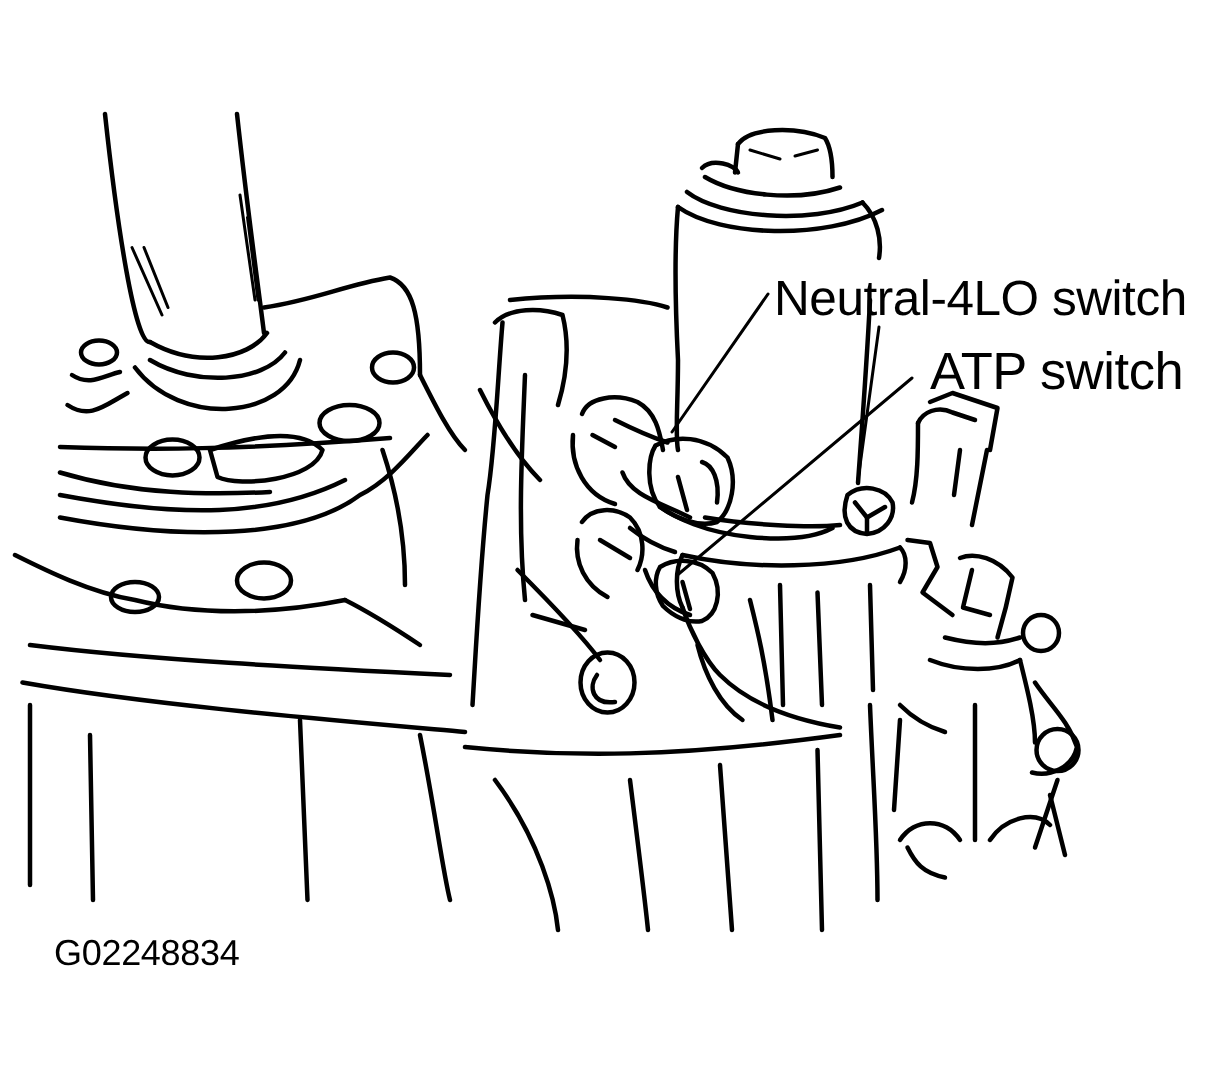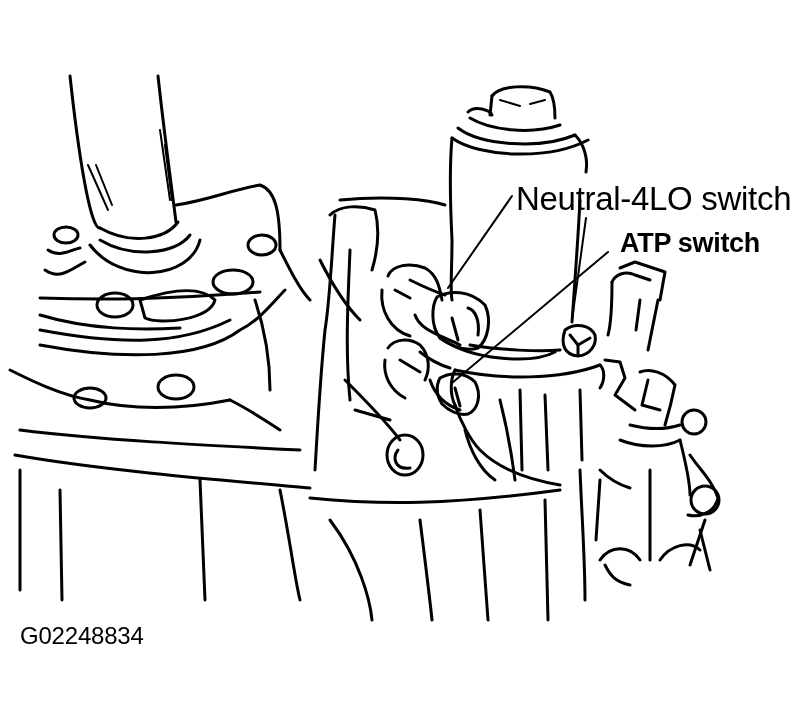--- a/index.html
+++ b/index.html
@@ -4,22 +4,22 @@
 <style>
   html, body { margin: 0; padding: 0; background: #ffffff; }
   body { width: 812px; height: 717px; position: relative; overflow: hidden; font-family: "Liberation Sans", sans-serif; }
   #drawing { position: absolute; left: 0; top: 0; width: 812px; height: 717px; }
   #drawing path, #drawing line, #drawing ellipse, #drawing polyline, #drawing rect, #drawing circle {
     fill: none; stroke: #000; stroke-width: 3; stroke-linecap: round; stroke-linejoin: round;
   }
   #drawing .thin { stroke-width: 2; }
   .callout { position: absolute; color: #000; white-space: nowrap; letter-spacing: -0.3px; }
   .callout-neutral { left: 516px; top: 180px; font-size: 33px; font-weight: normal; }
-  .callout-atp { left: 620px; top: 228px; font-size: 27px; font-weight: bold; }
-  .fig-id { position: absolute; left: 20px; top: 622px; font-size: 24px; color: #000; letter-spacing: -0.2px; }
+  .callout-atp { left: 620px; top: 228px; font-size: 35px; font-weight: normal; }
+  .fig-id { position: absolute; left: 36px; top: 622px; font-size: 24px; color: #000; letter-spacing: -0.2px; }
 </style>
 </head>
 <body>
 
 <svg id="drawing" viewBox="0 0 812 717" xmlns="http://www.w3.org/2000/svg">
 
   <g>
     <path d="M70 76 C 78 150, 90 230, 100 228"></path>
     <path d="M158 76 C 165 140, 172 190, 176 222"></path>
     <path class="thin" d="M88 165 L 108 210"></path>

